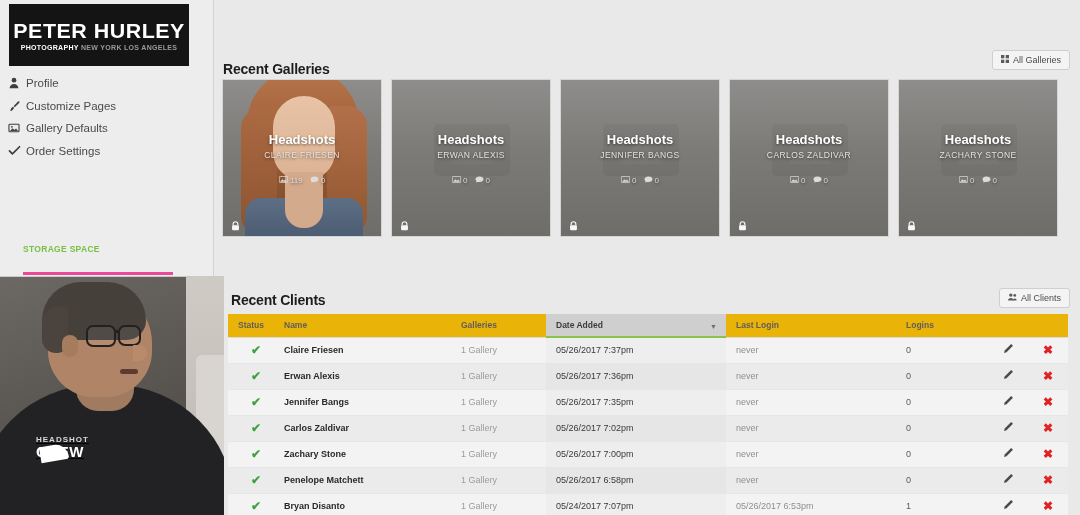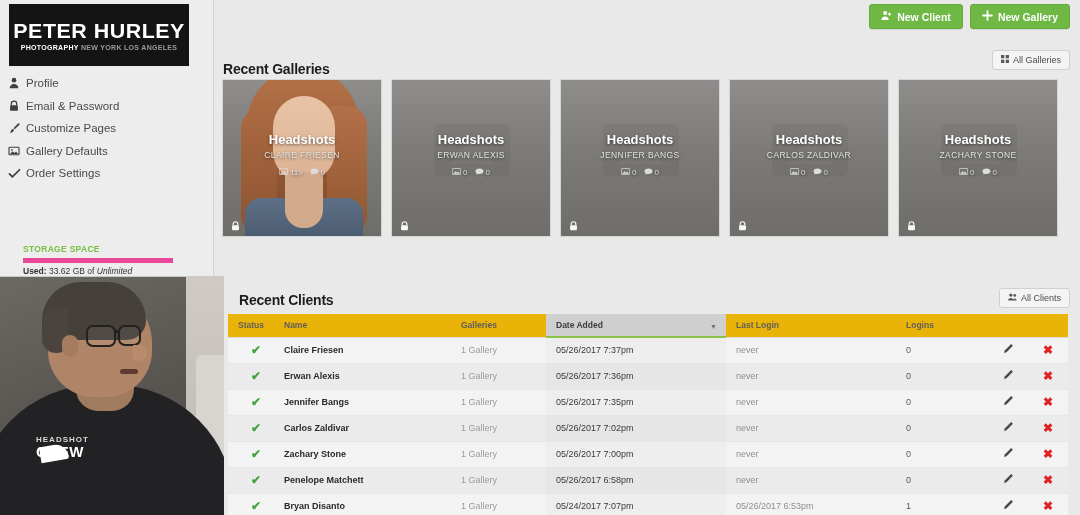--- a/index.html
+++ b/index.html
@@ -41,21 +41,21 @@
     width: 17px; display: inline-flex; align-items: center; justify-content: flex-start;
     color: #3f3f3f; flex: 0 0 17px;
   }
   .nav-label { margin-left: 1px; }
 
   #storage {
     position: absolute; left: 23px; top: 244px; width: 150px;
   }
   #storage-title {
     color: #77c043; font-size: 8.5px; font-weight: bold; letter-spacing: 0.3px;
-    border-bottom: 5px solid #ec4899; padding-bottom: 4px;
+    border-bottom: 3px solid #ec4899; padding-bottom: 18px;
   }
   #storage-used { margin-top: 3px; font-size: 8.5px; color: #333; }
   #storage-used b { font-weight: bold; }
   #storage-used i { font-style: italic; }
 
   
   #webcam {
     position: absolute; left: 0; top: 276px; width: 224px; height: 239px;
     overflow: hidden; background: #5d5a57; border-top: 1px solid #c9c9c9;
   }
@@ -80,21 +80,21 @@
   }
   #wc-hair2 { position: absolute; left: 42px; top: 30px; width: 26px; height: 46px; background:#4b443e; border-radius: 16px 4px 10px 14px; }
   #wc-ear { position: absolute; left: 62px; top: 58px; width: 16px; height: 22px; background: #a67c5e; border-radius: 8px; }
   #wc-glass-l { position: absolute; left: 86px; top: 48px; width: 30px; height: 22px;
     border: 2.5px solid #23201e; border-radius: 7px; background: rgba(255,255,255,0.06); }
   #wc-glass-r { position: absolute; left: 118px; top: 48px; width: 23px; height: 21px;
     border: 2.5px solid #23201e; border-radius: 7px; background: rgba(255,255,255,0.06); }
   #wc-glass-bridge { position: absolute; left: 115px; top: 53px; width: 5px; height: 2.5px; background: #23201e; }
   #wc-nose { position: absolute; left: 133px; top: 68px; width: 14px; height: 16px; background: #b98b6a; border-radius: 0 8px 8px 0; }
   #wc-mouth { position: absolute; left: 120px; top: 92px; width: 18px; height: 5px; background: #5e3a30; border-radius: 3px; }
-  #wc-shirt-logo { position: absolute; left: 36px; top: 158px; width: 92px; }
+  #wc-shirt-logo { position: absolute; left: 36px; top: 158px; width: 92px; text-decoration: underline; }
   #wc-logo-top { color: #d8d8d8; font-size: 8px; font-weight: bold; letter-spacing: 1px; }
   #wc-logo-bot { color: #ffffff; font-size: 15px; font-weight: bold; letter-spacing: 0.5px; line-height: 1; }
   #wc-swoosh { position: absolute; left: 4px; top: 10px; width: 28px; height: 16px;
     background: #ffffff; border-radius: 0 14px 3px 0; transform: rotate(-10deg); }
 
   
   #topbar { position: absolute; right: 10px; top: 4px; display: flex; gap: 7px; }
   .btn-green {
     background: #6eb843; color: #ffffff; border: 1px solid #64a93c;
     font-size: 10.5px; font-weight: bold; padding: 5px 11px; border-radius: 3px;
@@ -155,30 +155,30 @@
     border-bottom: 26px solid rgba(255,255,255,0.035);
   }
 
   .goverlay {
     position: absolute; left: 0; top: 52px; width: 100%;
     display: flex; flex-direction: column; align-items: center;
     text-shadow: 0 1px 3px rgba(0,0,0,0.55);
   }
   .gtitle { color: #ffffff; font-size: 13px; font-weight: bold; }
   .gsub { color: #e2e2e2; font-size: 8.5px; letter-spacing: 0.4px; margin-top: 3px; }
-  .gstats { color: #dcdcdc; font-size: 8px; margin-top: 8px; display: flex; gap: 7px; align-items: center; }
+  .gstats { color: #dcdcdc; font-size: 8px; margin-top: 16px; display: flex; gap: 7px; align-items: center; }
   .gstat { display: inline-flex; align-items: center; gap: 2px; }
   .glock {
     position: absolute; left: 7px; bottom: 6px; width: 11px; height: 12px;
     color: #ffffff; opacity: 0.95;
   }
 
   
   #clients-head { position: absolute; left: 33px; top: 288px; width: 847px; }
-  #clients-title { position: absolute; left: 16px; top: 4px; }
+  #clients-title { position: absolute; left: 8px; top: 4px; }
   #all-clients-btn { position: absolute; right: 0; top: 0; }
 
   #clients-table {
     position: absolute; left: 228px; top: 314px; width: 830px;
     background: #efefef; font-size: 9px;
   }
   table { width: 100%; border-collapse: collapse; table-layout: fixed; }
   thead th {
     text-align: left; font-weight: bold; color: #5e5e5e; font-size: 8.5px;
     padding: 6px 0 6px 0; background: #eab308; border-bottom: 1px solid #dadada;
@@ -227,29 +227,20 @@
       <div class="nav-item">
         <span class="nav-icon">
           <svg width="12" height="12" viewBox="0 0 16 16">
               <circle cx="8" cy="4.2" r="3.1" fill="#3f3f3f"></circle>
               <path d="M2.2 15c0-3.4 2.6-5.6 5.8-5.6s5.8 2.2 5.8 5.6z" fill="#3f3f3f"></path>
             </svg>
         </span>
         <span class="nav-label">Profile</span>
       </div>
 
-      <div class="nav-item">
-        <span class="nav-icon">
-          <svg width="12" height="12" viewBox="0 0 16 16">
-              <path d="M4.4 7V5.2a3.6 3.6 0 017.2 0V7" stroke="#3f3f3f" stroke-width="1.7" fill="none"></path>
-              <rect x="2.8" y="7" width="10.4" height="7.4" rx="1.2" fill="#3f3f3f"></rect>
-            </svg>
-        </span>
-        <span class="nav-label">Email &amp; Password</span>
-      </div>
 
       <div class="nav-item">
         <span class="nav-icon">
           <svg width="12" height="12" viewBox="0 0 16 16">
               <path d="M13.6 1.5L7.4 8.2l1.6 1.6 6.1-6.3a1.1 1.1 0 00-1.5-1.6z" fill="#3f3f3f"></path>
               <path d="M6.6 9l1.6 1.6-2.1 2.6c-1 1.2-2.6 1.5-3.6.9.9-.3 1.1-1.1 1.3-2 .2-.9.9-1.9 2.8-3.1z" fill="#3f3f3f"></path>
             </svg>
         </span>
         <span class="nav-label">Customize Pages</span>
       </div>
@@ -304,40 +295,20 @@
     <div id="wc-glass-bridge"></div>
     <div id="wc-nose"></div>
     <div id="wc-mouth"></div>
     <div id="wc-shirt-logo">
       <div id="wc-swoosh"></div>
       <div id="wc-logo-top">HEADSHOT</div>
       <div id="wc-logo-bot">CREW</div>
     </div>
   </div>
 
-  <div id="topbar">
-    <div class="btn-green">
-      <span>
-        <svg width="11" height="11" viewBox="0 0 16 16">
-            <circle cx="6" cy="4.4" r="3" fill="#fff"></circle>
-            <path d="M0.6 14.4c0-3.1 2.4-5.1 5.4-5.1s5.4 2 5.4 5.1z" fill="#fff"></path>
-            <path d="M12.4 3.6v4.8M10 6h4.8" stroke="#fff" stroke-width="1.6"></path>
-          </svg>
-      </span>
-      <span>New Client</span>
-    </div>
-    <div class="btn-green">
-      <span>
-        <svg width="11" height="11" viewBox="0 0 16 16">
-            <path d="M8 1.6v12.8M1.6 8h12.8" stroke="#fff" stroke-width="2.6" stroke-linecap="round"></path>
-          </svg>
-      </span>
-      <span>New Gallery</span>
-    </div>
-  </div>
 
   <div id="main">
 
     <div id="galleries-head">
       <div id="galleries-title" class="section-title">Recent Galleries</div>
       <div id="all-galleries-btn" class="btn-light">
         <span>
           <svg width="8" height="8" viewBox="0 0 16 16">
               <rect x="0" y="0" width="6.6" height="6.6" fill="#5a5a5a"></rect>
               <rect x="9.4" y="0" width="6.6" height="6.6" fill="#5a5a5a"></rect>

